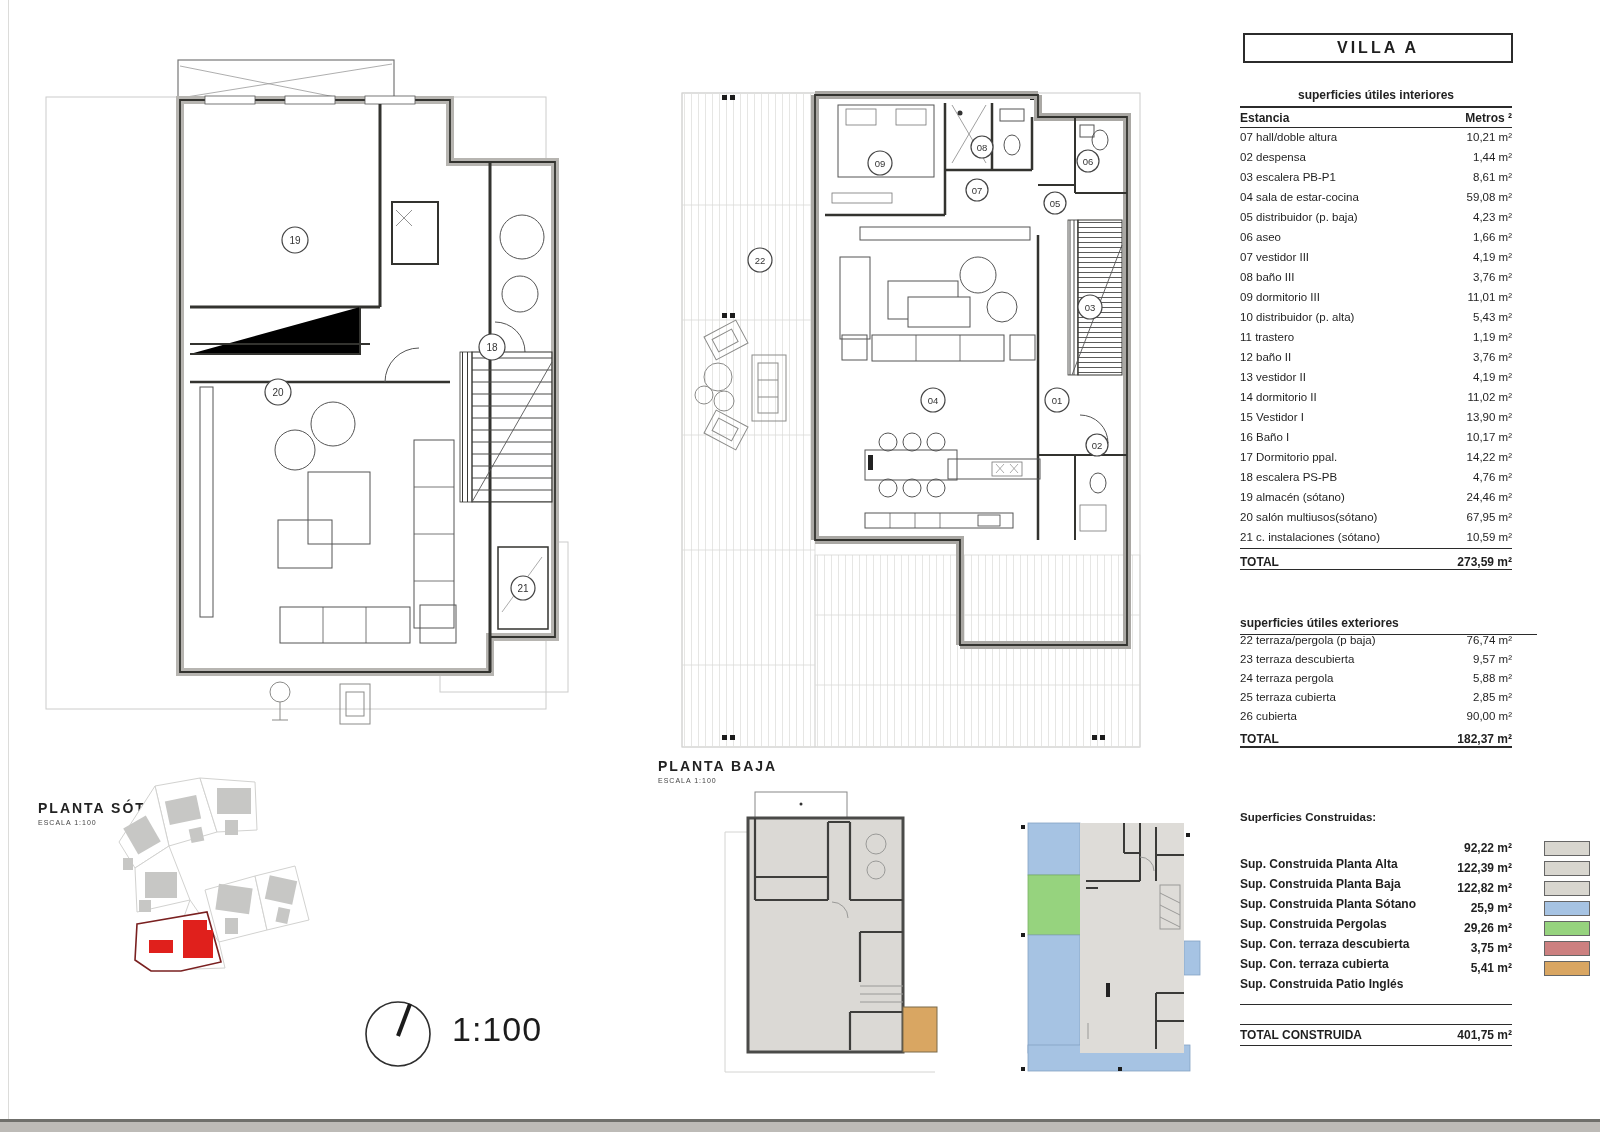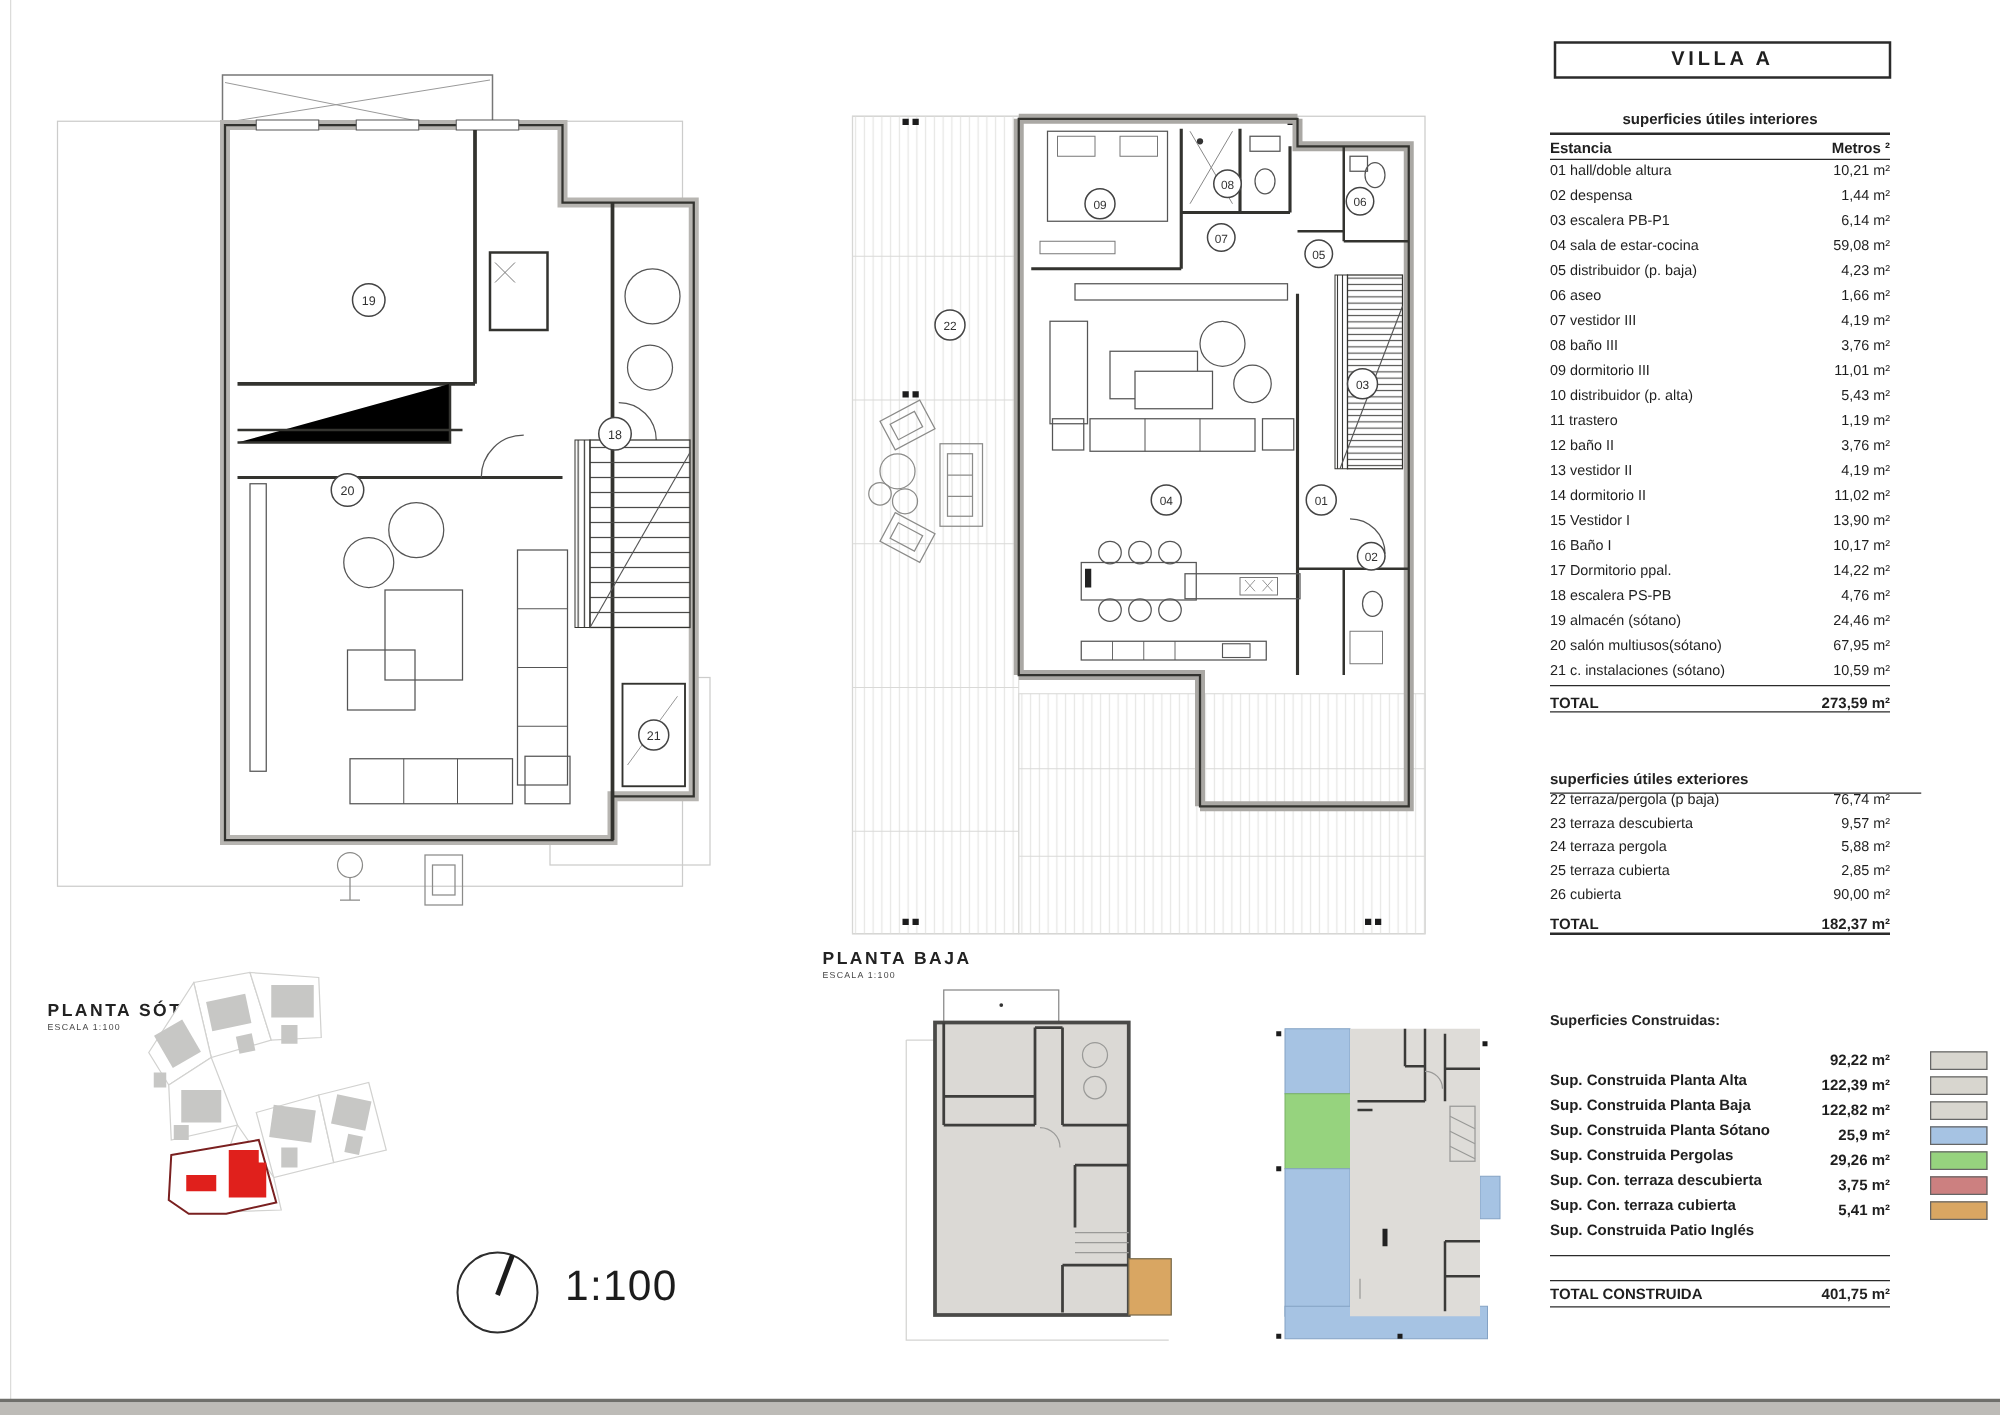--- a/index.html
+++ b/index.html
@@ -361,32 +361,32 @@
   </div>
 
   <div class="tbl-title" style="top:58px;">superficies útiles interiores</div>
   <div class="thead" style="top:76px;">
     <span>Estancia</span>
     <span>Metros ²</span>
   </div>
   <div class="rows" style="top:97px;">
 
       <div class="trow">
-        <span class="lbl">01 hall/doble altura</span>
+        <span class="lbl">07 hall/doble altura</span>
         <span class="val">10,21 m²</span>
       </div>
 
       <div class="trow">
         <span class="lbl">02 despensa</span>
         <span class="val">1,44 m²</span>
       </div>
 
       <div class="trow">
         <span class="lbl">03 escalera PB-P1</span>
-        <span class="val">6,14 m²</span>
+        <span class="val">8,61 m²</span>
       </div>
 
       <div class="trow">
         <span class="lbl">04 sala de estar-cocina</span>
         <span class="val">59,08 m²</span>
       </div>
 
       <div class="trow">
         <span class="lbl">05 distribuidor (p. baja)</span>
         <span class="val">4,23 m²</span>

